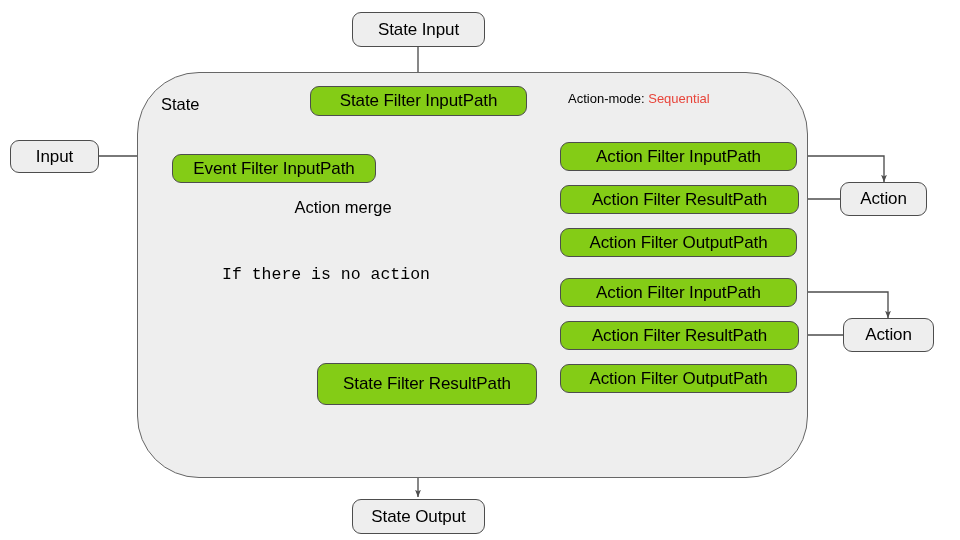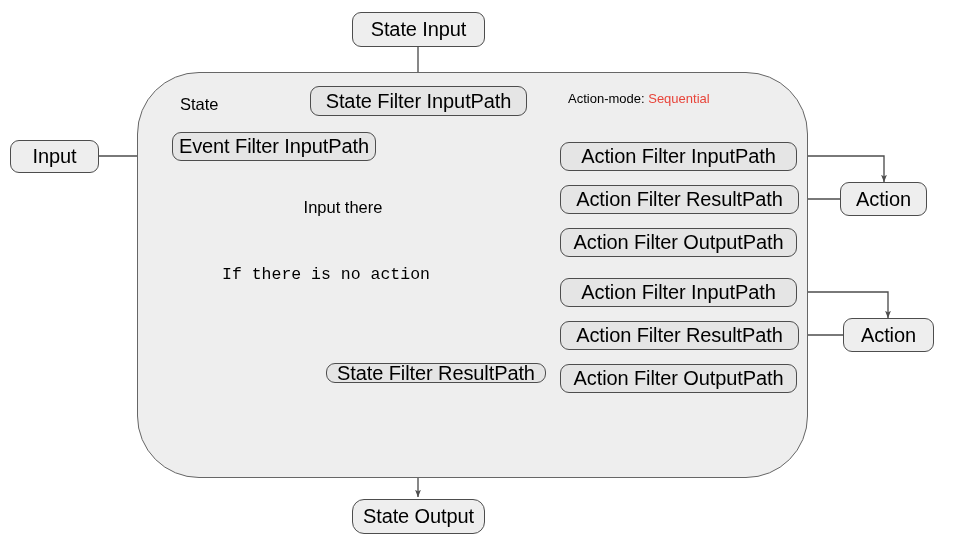--- a/index.html
+++ b/index.html
@@ -34,21 +34,21 @@
     top: 72px;
     width: 671px;
     height: 406px;
     background: #eeeeee;
     border: 1.3px solid #666666;
     border-radius: 62px;
     box-sizing: border-box;
   }
   .state-label {
     position: absolute;
-    left: 180px;
+    left: 161px;
     top: 95px;
     font-size: 16.5px;
     color: #000000;
     white-space: nowrap;
   }
   .mode-label {
     position: absolute;
     left: 568px;
     top: 91px;
     font-size: 13px;
@@ -60,26 +60,26 @@
   }
   
   .node {
     position: absolute;
     box-sizing: border-box;
     border: 1.3px solid #4d4d4d;
     border-radius: 9px;
     display: flex;
     align-items: center;
     justify-content: center;
-    font-size: 20px;
+    font-size: 17px;
     color: #000000;
     white-space: nowrap;
     letter-spacing: -0.1px;
   }
-  .node.white { background: #e5e5e5; }
+  .node.white { background: #84cc16; }
   .node.grey  { background: #eeeeee; }
   
   .callout {
     position: absolute;
     box-sizing: border-box;
     font-size: 16.5px;
     color: #000000;
     white-space: nowrap;
   }
   .callout .callout-text {
@@ -157,44 +157,44 @@
     <span>Action-mode:</span>
     <span class="mode-value"> Sequential</span>
   </div>
 
   <div class="node grey" style="left:352px; top:12px;  width:133px; height:35px;">State Input</div>
 
   <div class="node white" style="left:310px; top:86px;  width:217px; height:30px;">State Filter InputPath</div>
 
   <div class="node grey" style="left:10px;  top:140px; width:89px;  height:33px;">Input</div>
 
-  <div class="node white" style="left:172px; top:132px; width:204px; height:29px;">Event Filter InputPath</div>
+  <div class="node white" style="left:172px; top:154px; width:204px; height:29px;">Event Filter InputPath</div>
 
   <div class="node white" style="left:560px; top:142px; width:237px; height:29px;">Action Filter InputPath</div>
 
   <div class="node grey" style="left:840px; top:182px; width:87px;  height:34px;">Action</div>
 
   <div class="node white" style="left:560px; top:185px; width:239px; height:29px;">Action Filter ResultPath</div>
 
   <div class="node white" style="left:560px; top:228px; width:237px; height:29px;">Action Filter OutputPath</div>
 
   <div class="node white" style="left:560px; top:278px; width:237px; height:29px;">Action Filter InputPath</div>
 
   <div class="node grey" style="left:843px; top:318px; width:91px;  height:34px;">Action</div>
 
   <div class="node white" style="left:560px; top:321px; width:239px; height:29px;">Action Filter ResultPath</div>
 
   <div class="node white" style="left:560px; top:364px; width:237px; height:29px;">Action Filter OutputPath</div>
 
-  <div class="node white" style="left:326px; top:363px; width:220px; height:20px;">State Filter ResultPath</div>
-
-
-  <div class="node grey" style="left:352px; top:499px; width:133px; height:35px;border-radius:12px;">State Output</div>
+  <div class="node white" style="left:317px; top:363px; width:220px; height:42px;">State Filter ResultPath</div>
+
+
+  <div class="node grey" style="left:352px; top:499px; width:133px; height:35px;">State Output</div>
 
   <div class="callout c-input" style="left:284px; top:186px; width:120px; height:42px;">
-    <span class="callout-text">Input there</span>
+    <span class="callout-text">Action merge</span>
   </div>
 
   <div class="callout c-noaction" style="left:210px; top:256px; width:180px; height:37px;">
     <span class="callout-text">If there is no action</span>
   </div>
 
 </div>
 
 </body></html>

